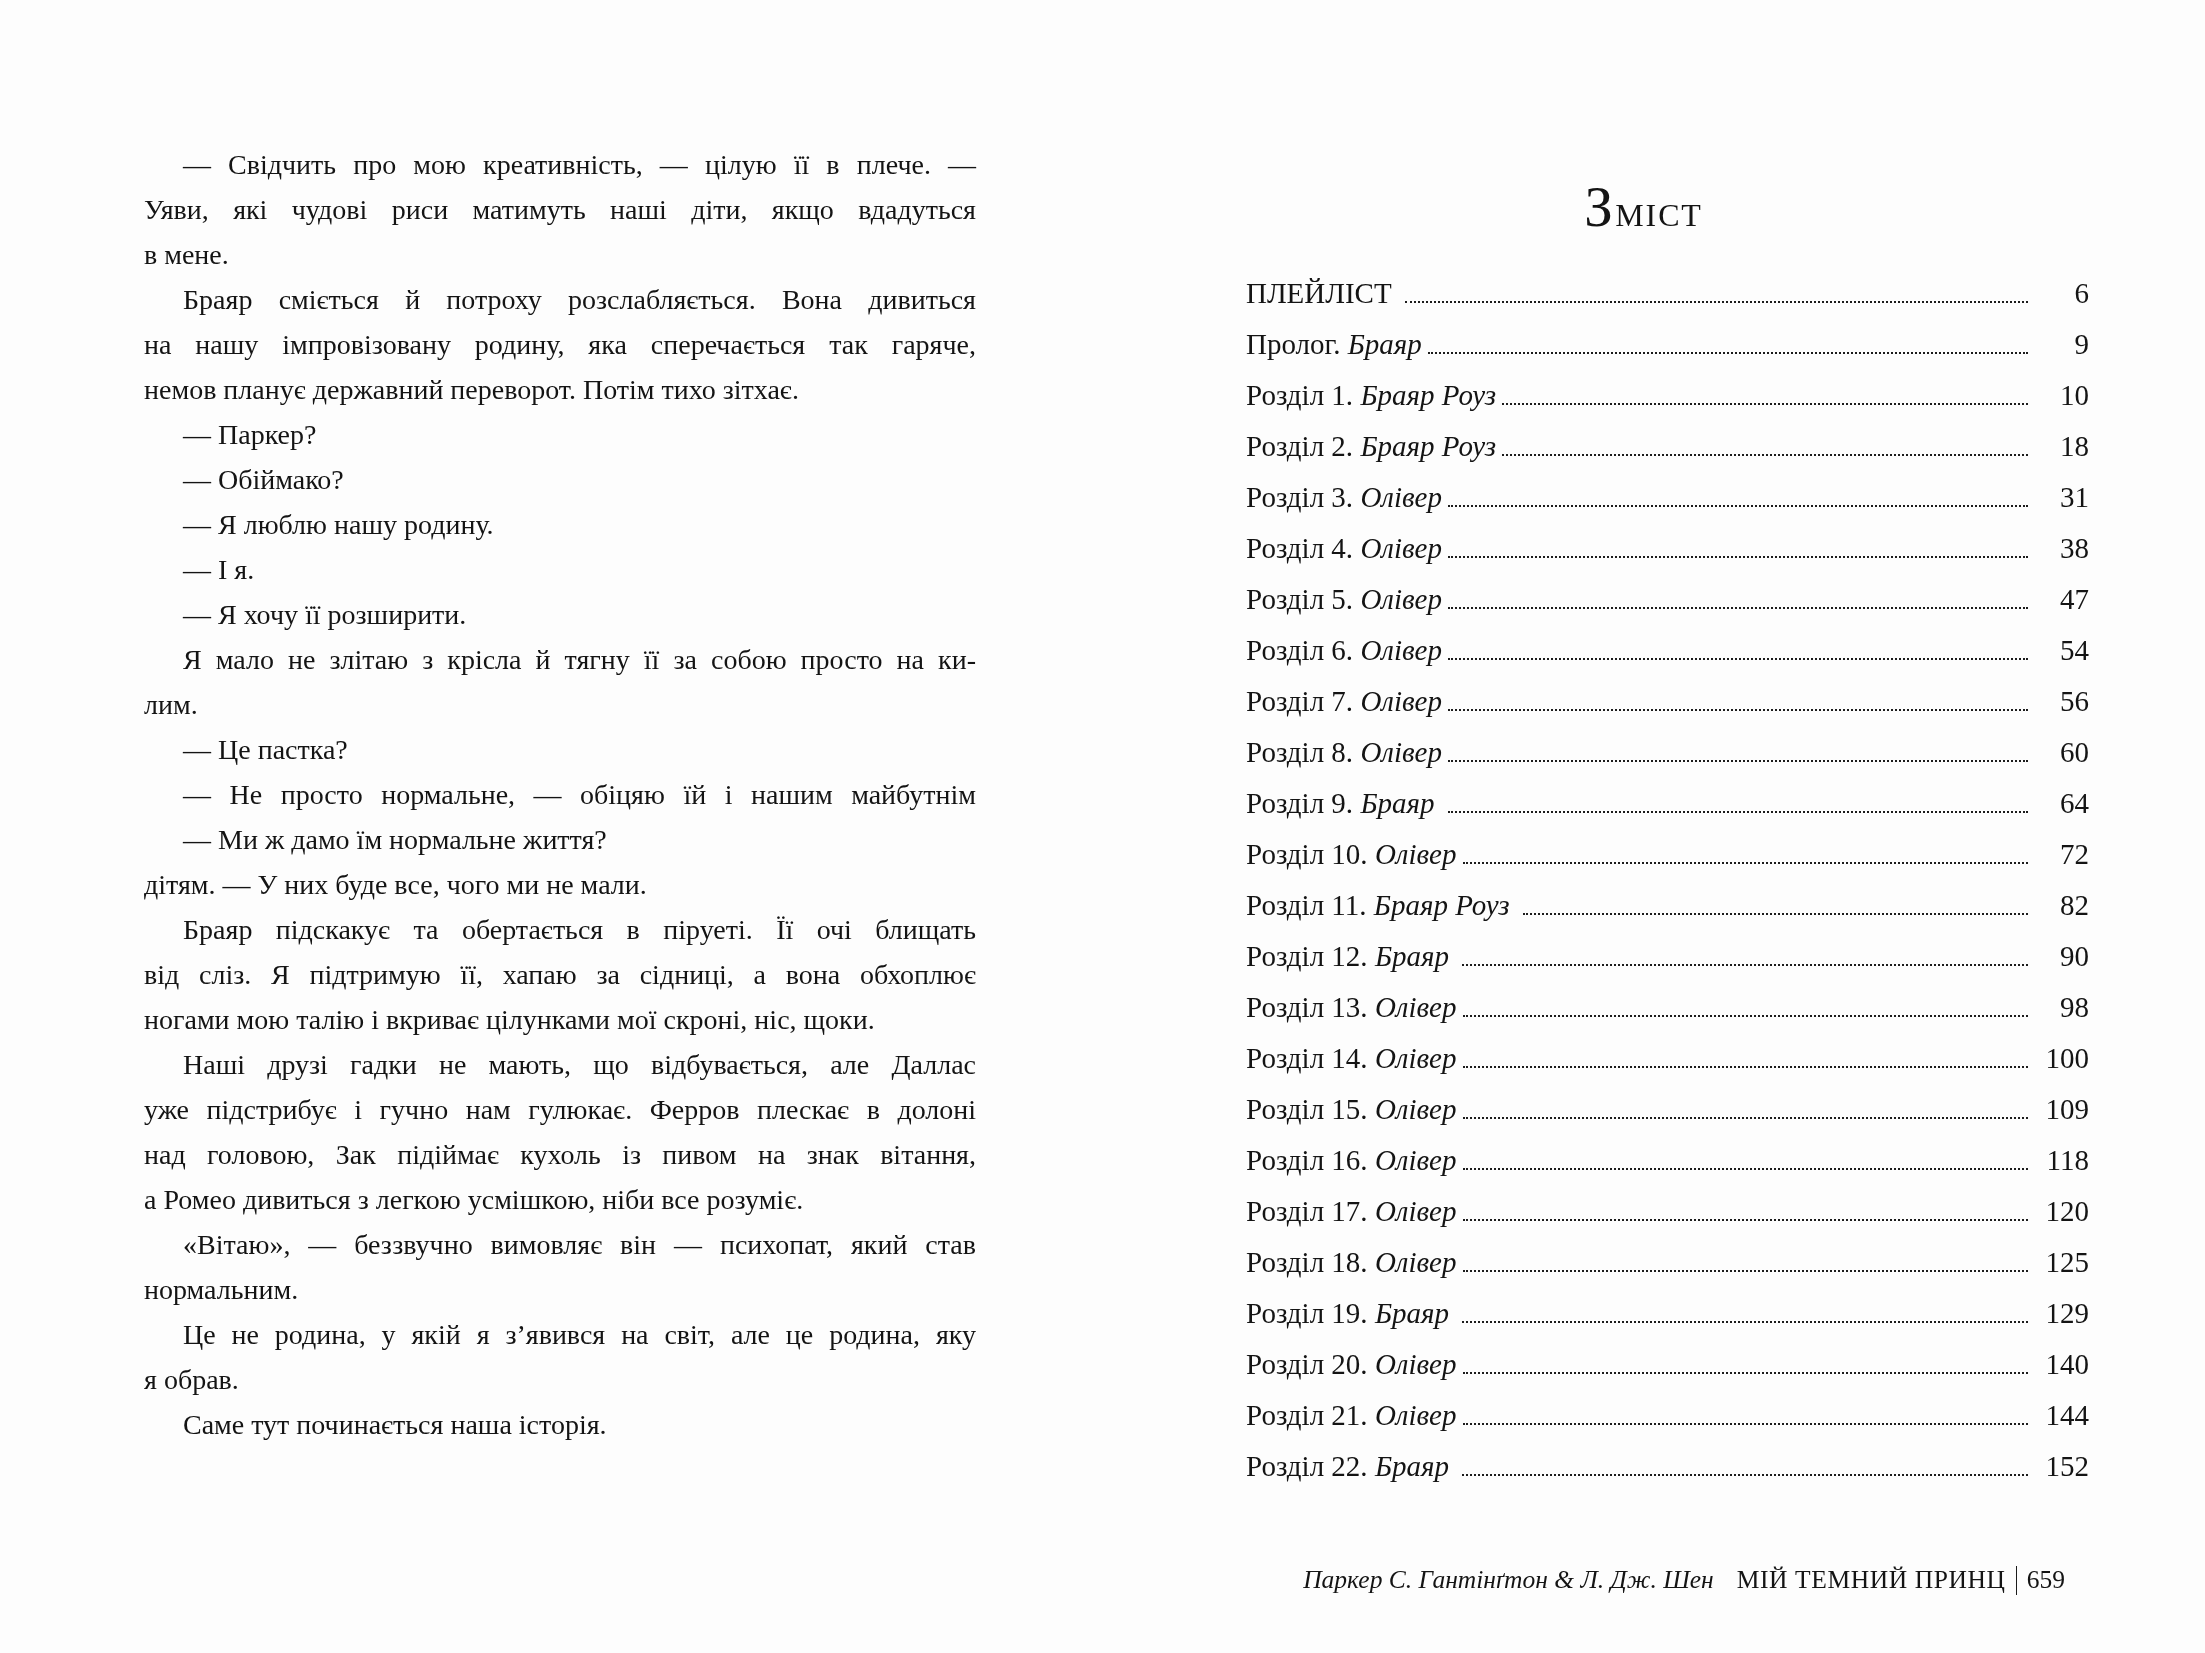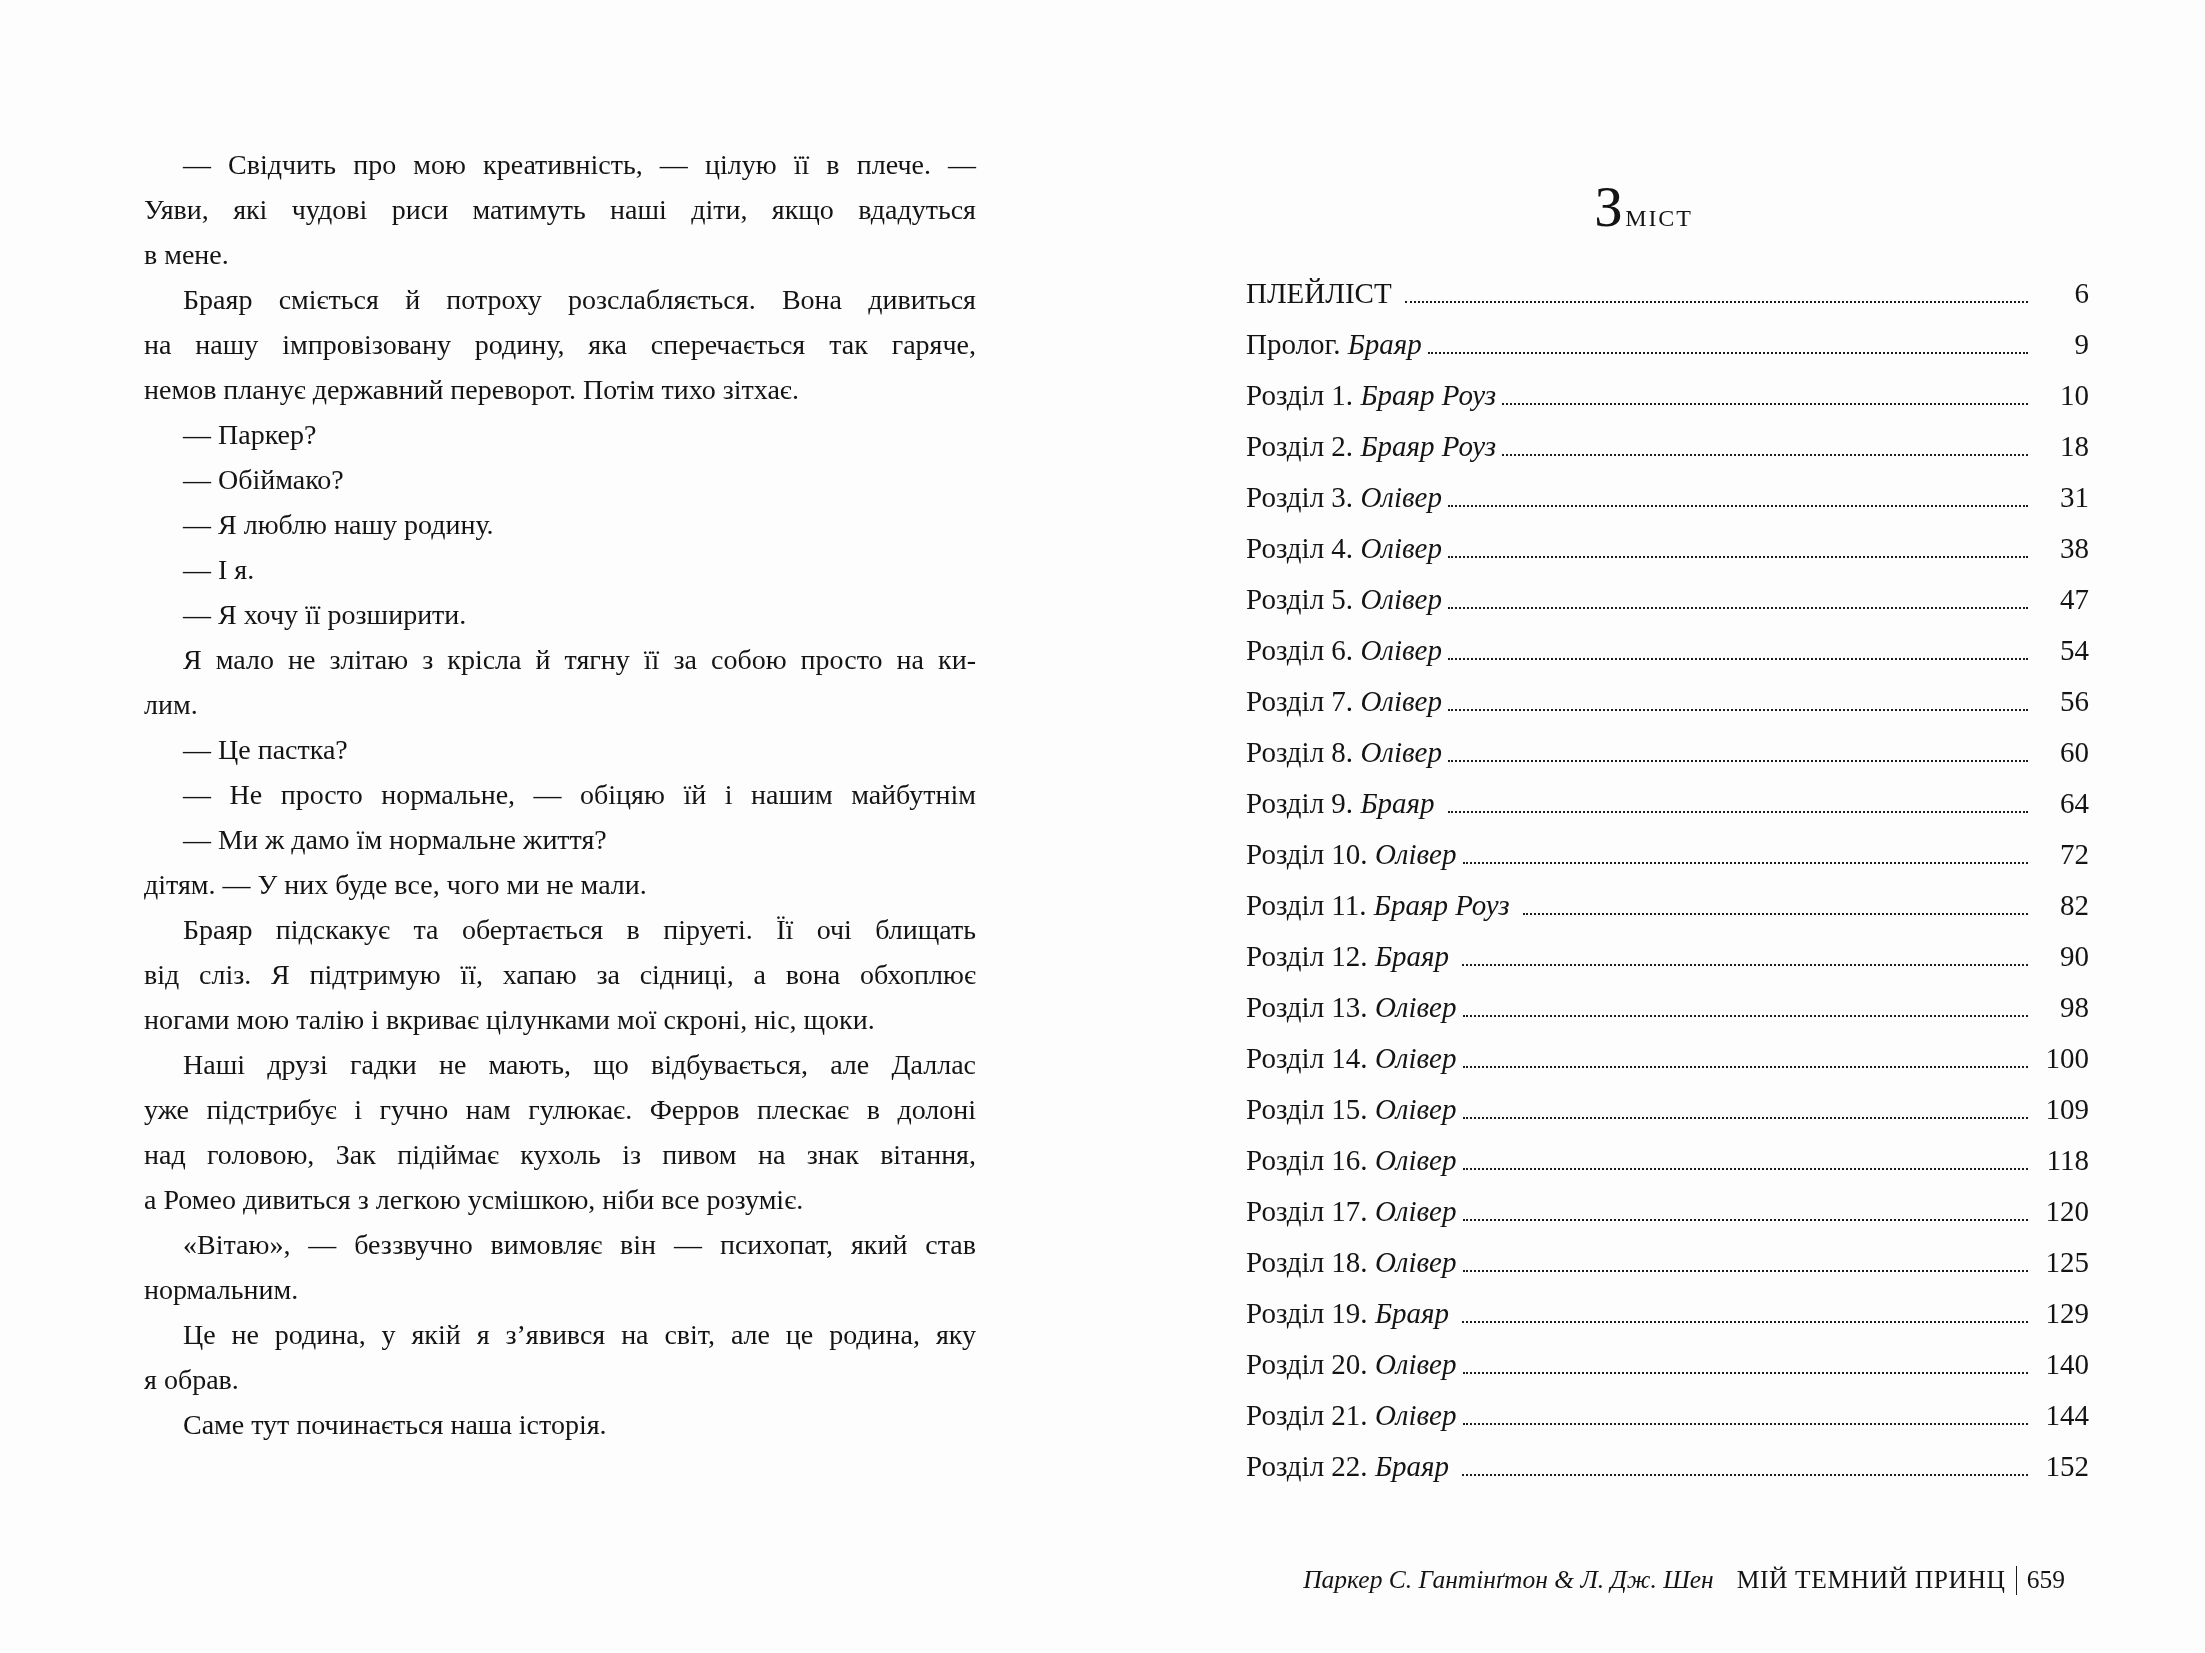--- a/index.html
+++ b/index.html
@@ -33,21 +33,21 @@
   }
 
   
   .toc-title {
     position: absolute;
     left: 1222px;
     top: 176px;
     width: 843px;
     text-align: center;
     font-weight: normal;
-    font-size: 24px;
+    font-size: 32px;
     line-height: 62px;
     text-transform: uppercase;
     letter-spacing: 1.9px;
   }
   .toc-title::first-letter {
     font-size: 57px;
     letter-spacing: 2.5px;
   }
   .toc {
     position: absolute;

